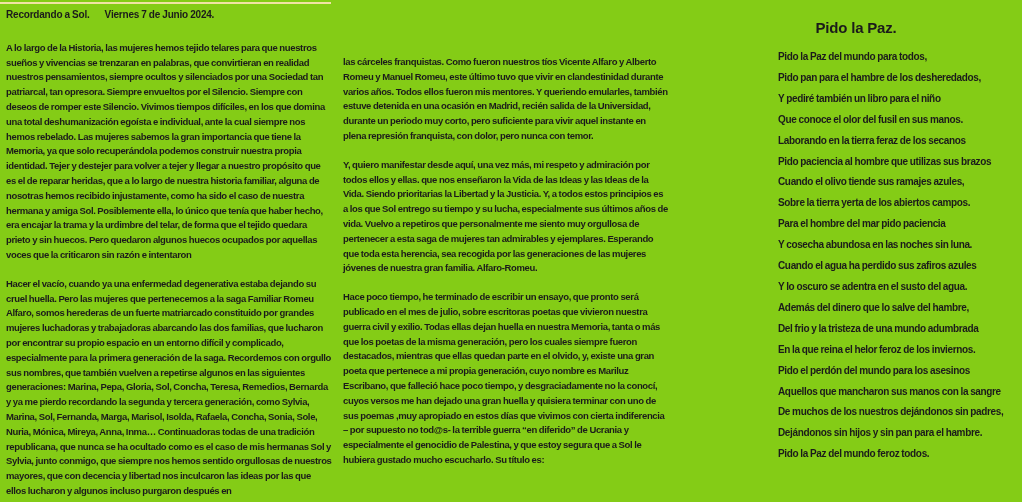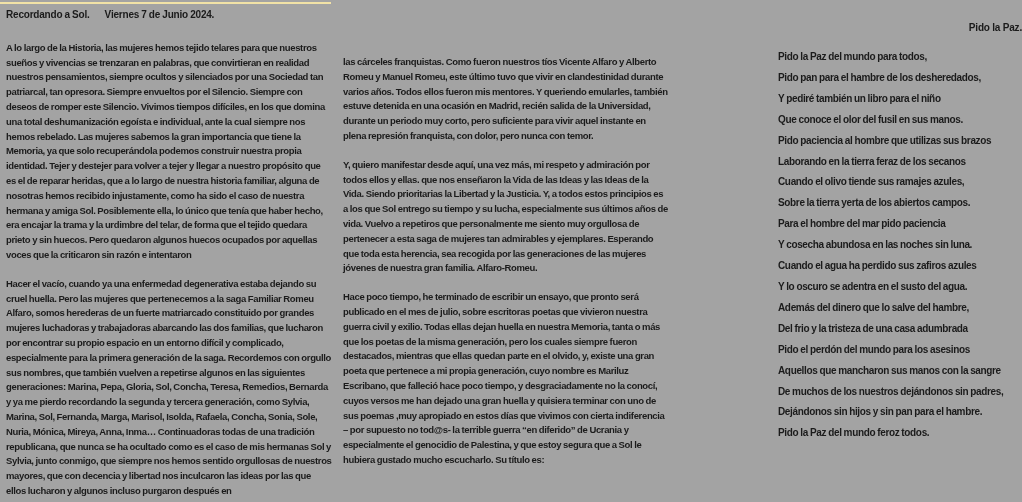--- a/index.html
+++ b/index.html
@@ -4,21 +4,21 @@
 <style>
   html, body {
     margin: 0;
     padding: 0;
     background: #ffffff;
   }
   .page {
     position: relative;
     width: 1022px;
     height: 502px;
-    background: #a3a3a3;
+    background: #84cc16;
     overflow: hidden;
     font-family: "Liberation Sans", sans-serif;
     font-weight: 700;
     color: #1b1b1b;
   }
   .accent-line {
     position: absolute;
     left: 0;
     top: 2px;
     width: 331px;
@@ -60,22 +60,22 @@
   .para + .para {
     margin-top: 14px;
   }
   .poem {
     position: absolute;
     left: 690px;
     top: 20px;
     width: 332px;
   }
   .poem-title {
-    text-align: right;
-    font-size: 10px;
+    text-align: center;
+    font-size: 15px;
     letter-spacing: -0.2px;
     line-height: 15px;
   }
   .poem-lines {
     margin-left: 88px;
     margin-top: 12px;
     font-size: 10px;
     letter-spacing: -0.35px;
     word-spacing: -0.4px;
   }
@@ -105,30 +105,31 @@
     <p class="para">Hace  poco tiempo, he terminado de escribir un ensayo, que pronto será publicado en el mes de julio, sobre escritoras poetas que vivieron nuestra guerra civil y exilio. Todas ellas dejan huella en nuestra Memoria,  tanta o más que los poetas de la misma generación, pero los cuales siempre fueron destacados, mientras que ellas quedan parte en el olvido, y,  existe una  gran poeta que pertenece a mi propia generación, cuyo nombre es Mariluz Escribano,  que falleció hace  poco tiempo,  y desgraciadamente  no la conocí,  cuyos versos  me han dejado  una gran huella y quisiera terminar con uno de sus poemas ,muy apropiado en estos días  que vivimos con cierta indiferencia – por supuesto no tod@s- la terrible guerra  “en diferido”   de  Ucrania y especialmente  el genocidio de  Palestina, y que estoy segura que a Sol le hubiera gustado mucho escucharlo. Su título es:</p>
   </div>
 
   <div class="poem">
     <div class="poem-title">Pido la Paz.</div>
     <div class="poem-lines">
       <div class="poem-line">Pido la Paz del mundo para todos,</div>
       <div class="poem-line">Pido pan para el hambre de los desheredados,</div>
       <div class="poem-line">Y pediré también un libro para el niño</div>
       <div class="poem-line">Que conoce el olor del fusil en sus manos.</div>
+      <div class="poem-line">Laborando en la tierra feraz de los secanos</div>
       <div class="poem-line">Pido paciencia al hombre que utilizas sus brazos</div>
-      <div class="poem-line">Laborando en la tierra feraz de los secanos</div>
       <div class="poem-line">Cuando el olivo tiende sus ramajes azules,</div>
       <div class="poem-line">Sobre la tierra yerta  de los abiertos campos.</div>
       <div class="poem-line">Para el hombre del mar pido paciencia</div>
       <div class="poem-line">Y cosecha abundosa en las noches sin luna.</div>
       <div class="poem-line">Cuando el agua ha perdido sus zafiros azules</div>
       <div class="poem-line">Y lo oscuro se adentra en el susto del agua.</div>
       <div class="poem-line">Además del dinero que lo salve del hambre,</div>
-      <div class="poem-line">Del frio y la tristeza de una casa adumbrada</div>
+      <div class="poem-line">Del frio y la tristeza de una mundo adumbrada</div>
+      <div class="poem-line">En la que reina el helor feroz de los inviernos.</div>
       <div class="poem-line">Pido el perdón del mundo para los asesinos</div>
       <div class="poem-line">Aquellos que mancharon sus manos con la sangre</div>
       <div class="poem-line">De muchos de los nuestros dejándonos sin padres,</div>
       <div class="poem-line">Dejándonos sin hijos y sin pan para el hambre.</div>
       <div class="poem-line">Pido la Paz del mundo feroz todos.</div>
     </div>
   </div>
 
 </div>
 

